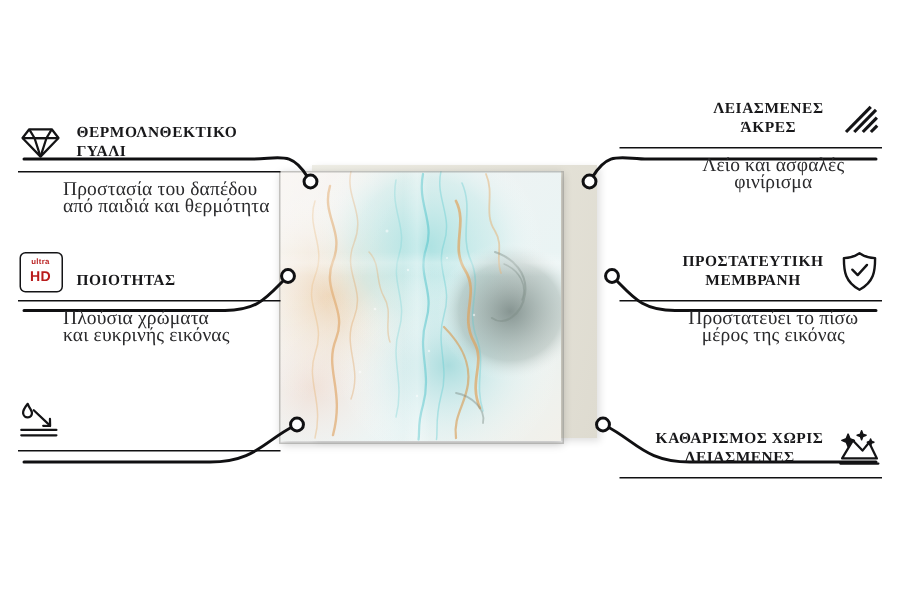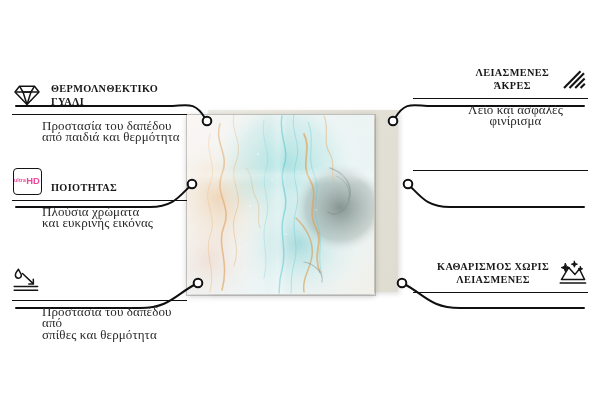--- a/index.html
+++ b/index.html
@@ -56,22 +56,22 @@
     font-size:10.3px;line-height:13.2px;font-weight:bold;
     letter-spacing:.35px;color:#18181a;
   }
   .rule{height:0;border-top:1.6px solid #101012;margin:4px 0 5px 0;}
   .feat-desc{
     font-size:13px;line-height:11.4px;color:#2a2a2c;letter-spacing:.1px;margin-left:30px;
   }
 
   .hd-badge{
     width:27px;height:25px;border:1.7px solid #141416;border-radius:4px;
-    display:flex;flex-direction:row;align-items:center;justify-content:center;
-    font-family:"Liberation Sans", sans-serif;color:#ec4899;
+    display:flex;flex-direction:column;align-items:center;justify-content:center;
+    font-family:"Liberation Sans", sans-serif;color:#b91c1c;
   }
   .hd-badge .u{font-size:5.2px;line-height:5.4px;font-weight:bold;letter-spacing:.2px;}
   .hd-badge .h{font-size:9.4px;line-height:9.8px;font-weight:bold;letter-spacing:.2px;}
 </style>
 </head>
 <body>
 
 <div class="stage">
 
   <div class="product-wrap">
@@ -230,24 +230,20 @@
             <path d="M2.2 19.6 H25.6"></path>
             <path d="M2.2 23.2 H25.6"></path>
           </g>
         </svg>
       </span>
       <span class="feat-title">
         <br>
       </span>
     </div>
     <div class="rule"></div>
-    <div class="feat-desc">
-      <span>Προστασία του δαπέδου από</span><br>
-      <span>σπίθες και θερμότητα</span>
-    </div>
   </div>
 
   <div class="feature right" style="top:64px;">
     <div class="feat-head">
       <span class="feat-icon">
         <svg width="28" height="24" viewBox="0 0 28 24">
           <g stroke="#141416" stroke-width="2.1" stroke-linecap="butt">
             <path d="M5 21 L21.5 4.2"></path>
             <path d="M10.5 21 L25 6.2"></path>
             <path d="M16.2 21 L25.6 11.4"></path>
@@ -260,24 +256,42 @@
         <span>ΆΚΡΕΣ</span>
       </span>
     </div>
     <div class="rule"></div>
     <div class="feat-desc">
       <span>Λείο και ασφαλές φινίρισμα</span>
     </div>
   </div>
 
   <div class="feature right" style="top:166px;">
-    <div class="rule"></div>
-  </div>
-
-  <div class="feature right" style="top:258px;">
+    <div class="feat-head">
+      <span class="feat-icon">
+        <svg width="26" height="28" viewBox="0 0 26 28">
+          <g fill="none" stroke="#141416" stroke-width="1.6" stroke-linecap="round" stroke-linejoin="round">
+            <path d="M13 1.8 C9.4 4.2 6 5.1 2.6 5.1 C2.6 14 3.4 21 13 26.2 C22.6 21 23.4 14 23.4 5.1 C20 5.1 16.6 4.2 13 1.8 Z"></path>
+            <path d="M8.2 12.8 L11.8 16.4 L18 9.6"></path>
+          </g>
+        </svg>
+      </span>
+      <span class="feat-title">
+        <span>ΠΡΟΣΤΑΤΕΥΤΙΚΗ</span><br>
+        <span>ΜΕΜΒΡΑΝΗ</span>
+      </span>
+    </div>
+    <div class="rule"></div>
+    <div class="feat-desc">
+      <span>Προστατεύει το πίσω</span><br>
+      <span>μέρος της εικόνας</span>
+    </div>
+  </div>
+
+  <div class="feature right" style="top:284px;">
     <div class="feat-head">
       <span class="feat-icon">
         <svg width="30" height="28" viewBox="0 0 30 28">
           <g fill="none" stroke="#141416" stroke-width="1.5" stroke-linecap="round" stroke-linejoin="round">
             <path d="M3.4 20.6 L10.6 8.6 L17 15.4 L21.4 10 L26.6 20.6 Z"></path>
             <path d="M2.2 24 H27.6"></path>
             <path d="M7.4 4.4 L8.6 7.4 L11.6 8.6 L8.6 9.8 L7.4 12.8 L6.2 9.8 L3.2 8.6 L6.2 7.4 Z" fill="#141416" stroke-width="1"></path>
             <path d="M16.4 2.2 L17.2 4.4 L19.4 5.2 L17.2 6 L16.4 8.2 L15.6 6 L13.4 5.2 L15.6 4.4 Z" fill="#141416" stroke-width="1"></path>
             <path d="M22.4 7.6 L23 9.2 L24.6 9.8 L23 10.4 L22.4 12 L21.8 10.4 L20.2 9.8 L21.8 9.2 Z" fill="#141416" stroke-width="1"></path>
           </g>

